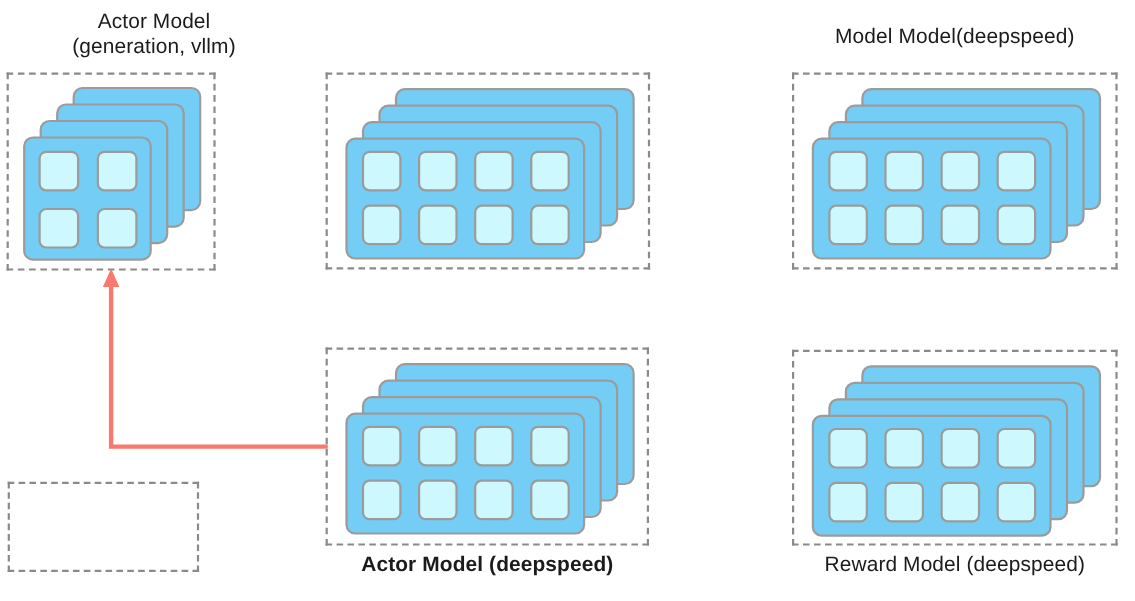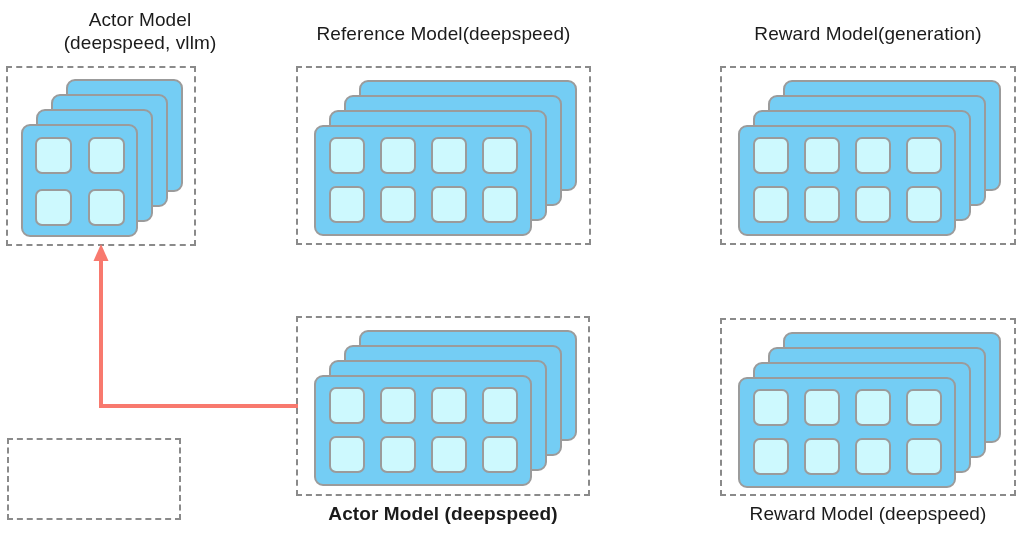--- a/index.html
+++ b/index.html
@@ -33,24 +33,23 @@
   }
   .overlay{position:absolute;left:0;top:0;pointer-events:none;}
 </style>
 </head>
 <body>
 
 <div class="canvas">
 
   <div class="title" style="left:0px;top:8px;width:202px;margin-left:39px;">
     <div>Actor Model</div>
-    <div>(deepspeed, vllm)</div>
+    <div>(generation, vllm)</div>
   </div>
-  <div class="title" style="left:296px;top:22px;width:295px;">Reference Model(deepspeed)</div>
-  <div class="title" style="left:720px;top:22px;width:296px;">Reward Model(generation)</div>
+  <div class="title" style="left:720px;top:22px;width:296px;">Model Model(deepspeed)</div>
   <div class="title" style="left:296px;top:502px;width:294px;font-weight:bold;">Actor Model (deepspeed)</div>
   <div class="title" style="left:720px;top:502px;width:296px;">Reward Model (deepspeed)</div>
 
   <div class="model-box g-small" style="left:6px;top:66px;width:190px;height:180px;--card-left:13px;--card-top:56px;">
       <div class="card" style="left: calc(var(--card-left) + 45px); top: calc(var(--card-top) - 45px);"></div>
       <div class="card" style="left: calc(var(--card-left) + 30px); top: calc(var(--card-top) - 30px);"></div>
       <div class="card" style="left: calc(var(--card-left) + 15px); top: calc(var(--card-top) - 15px);"></div>
       <div class="card front" style="left: calc(var(--card-left) + 0px); top: calc(var(--card-top) - 0px);">
         <div class="gpu-square"></div>
         <div class="gpu-square"></div>

